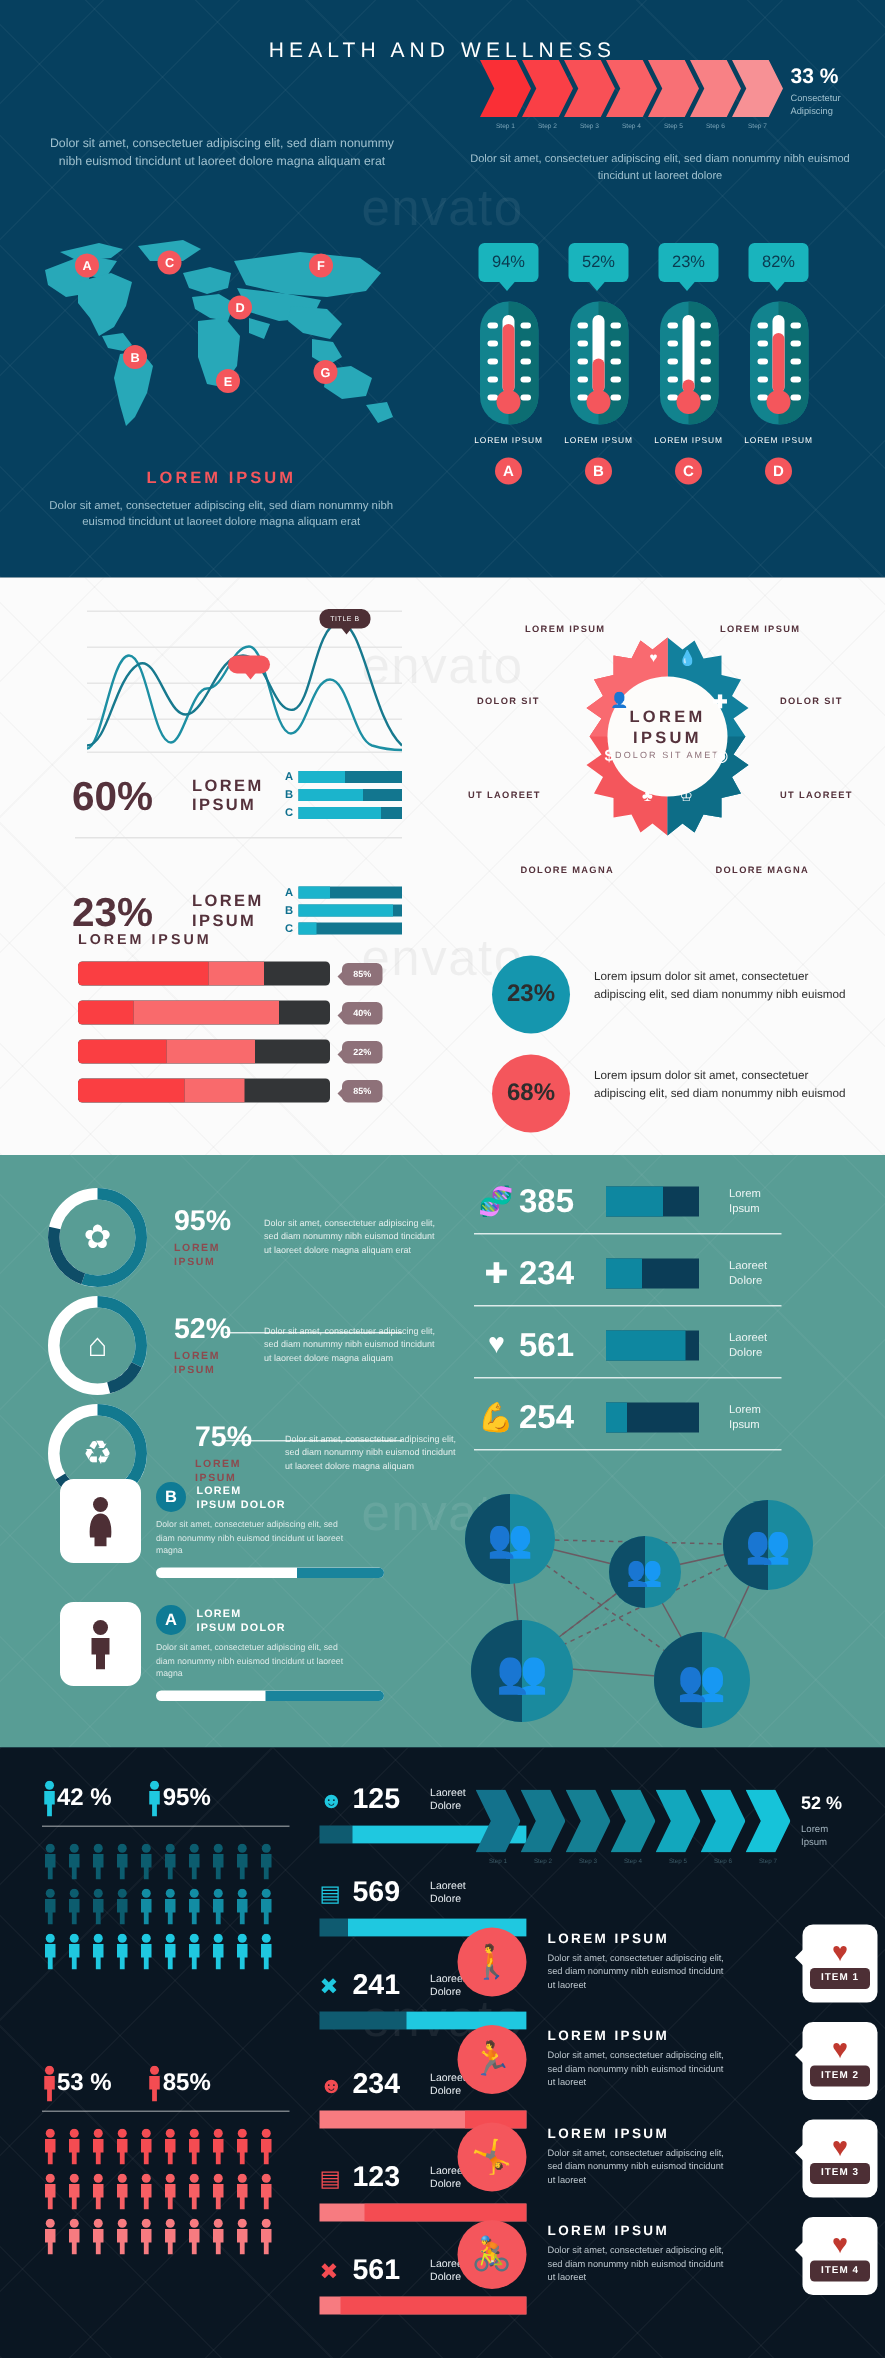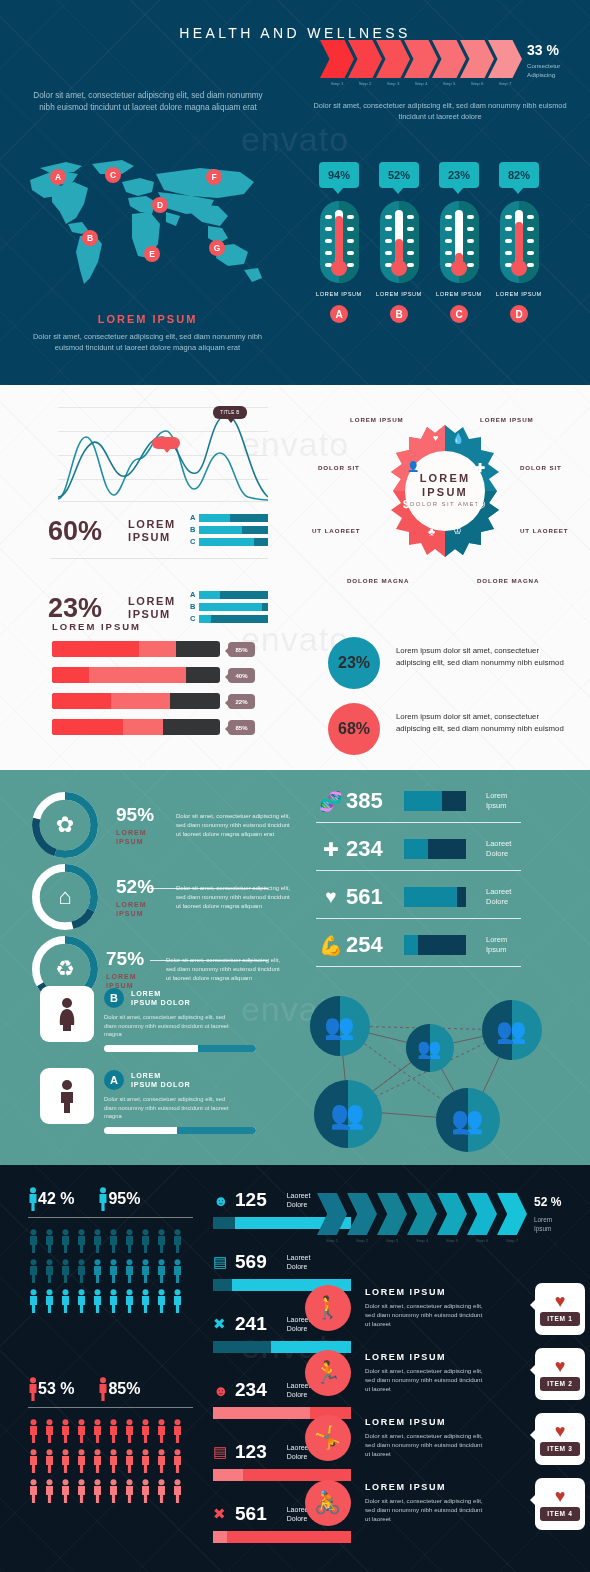--- a/index.html
+++ b/index.html
@@ -62,21 +62,21 @@
   .arw-lbl { position:absolute; top:41px; font-size:4.4px; color:#7ba4b8; width:34px; text-align:center; }
   .s1-pct { position:absolute; top:42px; left:527px; color:#fff; font-size:14px; font-weight:bold; }
   .s1-pct-sub { position:absolute; top:62px; left:527px; color:#9fc0ce; font-size:6.2px; line-height:8.5px; width:56px; }
   .s1-arw-body { position:absolute; top:100px; left:312px; width:256px; color:#9fc0ce;
     font-size:7.4px; line-height:11px; text-align:center; }
 
   
   .thermo-col { position:absolute; width:56px; }
   .bubble { width:40px; height:26px; border-radius:4px; background:#19b4bd;
     display:flex; align-items:center; justify-content:center; position:relative; margin:0 auto; }
-  .bubble span { color:#0b3a4f; font-size:11px; font-weight:bold; }
+  .bubble span { color:#0b3a4f; font-size:11px; font-weight:normal; }
   .bubble:after { content:""; position:absolute; bottom:-6px; left:13px;
     border-left:6px solid transparent; border-right:6px solid transparent; border-top:7px solid #19b4bd; }
   .thermo { width:39px; height:82px; margin:13px auto 0; position:relative;
     border-radius:19px; background:#12838e; overflow:hidden; }
   .thermo .rightshade { position:absolute; right:0; top:0; width:50%; height:100%; background:#0c6d72; }
   .thermo .tube { position:absolute; left:50%; transform:translateX(-50%); top:9px;
     width:8px; height:52px; background:#fff; border-radius:4px; }
   .thermo .merc { position:absolute; left:0; bottom:0; width:100%; background:#f4565c; border-radius:4px; }
   .thermo .bulb { position:absolute; left:50%; transform:translateX(-50%); bottom:7px;
     width:16px; height:16px; border-radius:50%; background:#f4565c; }
@@ -533,21 +533,21 @@
       <div class="donut">
         <svg viewBox="0 0 36 36" width="66" height="66">
           <circle cx="18" cy="18" r="15.9" fill="none" stroke="#ffffff" stroke-width="4.2"></circle>
           <circle cx="18" cy="18" r="15.9" fill="none" stroke="#12798f" stroke-width="4.2" stroke-dasharray="46.5 100" transform="rotate(-90 18 18)"></circle>
           <circle cx="18" cy="18" r="15.9" fill="none" stroke="#0e4d67" stroke-width="4.2" stroke-dasharray="19.5 100" stroke-dashoffset="-46.5" transform="rotate(-90 18 18)"></circle>
         </svg>
         <div class="donut-icon">
           <span style="color:#fff;font-size:22px;">♻</span>
             </div>
       </div>
-      <div style="margin-left:8px;width:60px;">
+      <div style="margin-left:32px;width:60px;">
         <div class="d-pct">75%</div>
         <div class="d-lbl">LOREM<br>IPSUM</div>
       </div>
       <div class="d-txt">Dolor sit amet, consectetuer adipiscing elit, sed diam nonummy nibh euismod tincidunt ut laoreet dolore magna aliquam</div>
         </div>
       </div>
   <div class="hr-w" style="left:150px; top:118px; width:118px;"></div>
   <div class="hr-w" style="left:150px; top:190px; width:118px;"></div>
 
   <div id="s3-ibars">

